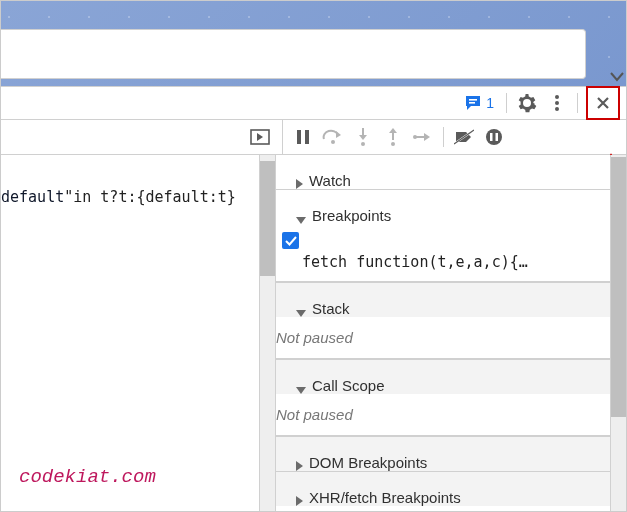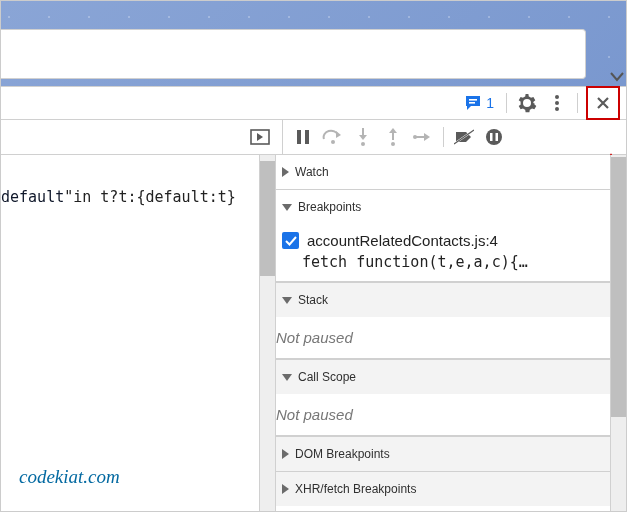--- a/index.html
+++ b/index.html
@@ -28,30 +28,30 @@
   .col-code{width:258px;position:relative;font-family:Consolas,Menlo,monospace;font-size:15px;background:#fff}
   .col-code-inner{position:absolute;left:0;top:33px;white-space:nowrap}
   .code-default{color:#0f172a}
   .code-rest{color:#222}
   .col-gutter{width:15px;background:#eee;position:relative;border-left:1px solid #d0d0d0;border-right:1px solid #d0d0d0}
   .gutter-thumb{position:absolute;left:0;right:0;top:6px;height:115px;background:#bfbfbf}
   .col-panel{flex:1;display:flex;flex-direction:column;overflow:hidden;position:relative}
   .panel-scroll{width:15px;background:#eee;position:absolute;right:0;top:0;bottom:0;border-left:1px solid #d0d0d0}
   .panel-thumb{position:absolute;left:0;right:0;top:2px;height:260px;background:#bfbfbf}
   .sect{border-bottom:1px solid #d0d0d0}
-  .sect-hd{display:flex;align-items:center;height:34px;padding-left:6px;gap:6px;background:#fff;font-size:12px;color:#303030;cursor:pointer}
+  .sect-hd{display:flex;align-items:flex-end;height:34px;padding-left:20px;gap:6px;background:#fff;font-size:15px;color:#303030;cursor:pointer}
   .sect-hd.shade{background:#f3f3f3;border-top:1px solid #d0d0d0}
   .tri{width:0;height:0;display:inline-block}
   .tri.right{border-top:5px solid transparent;border-bottom:5px solid transparent;border-left:7px solid #6b6b6b}
   .tri.down{border-left:5px solid transparent;border-right:5px solid transparent;border-top:7px solid #6b6b6b}
   .bp-item{padding:8px 10px 10px 26px;font-family:Consolas,Menlo,monospace;font-size:15px;color:#222}
   .bp-row1{display:flex;align-items:center;gap:8px;font-family:Arial;font-size:15px;color:#222;margin-left:-20px;margin-bottom:4px}
   .chk{width:17px;height:17px;background:#1a73e8;border-radius:2px;display:flex;align-items:center;justify-content:center;color:#fff;font-size:13px;cursor:pointer}
   .notpaused{font-style:italic;color:#777;padding:12px 0;border-bottom:1px solid #d0d0d0;font-size:15px}
-  .watermark{position:absolute;left:18px;bottom:26px;color:#0369a1;font-size:19px;font-family:Liberation Serif, serif;font-style:italic}
+  .watermark{position:absolute;left:18px;bottom:26px;color:#be185d;font-size:19px;font-family:Liberation Mono, monospace;font-style:italic}
   
   .arrow-abs{position:absolute;right:4px;top:152px}
 </style>
 </head>
 <body>
 
 <div class="root">
 
   <div class="wallpaper">
     <div class="winbar"></div>
@@ -188,21 +188,20 @@
           <span class="tri down"></span>
           <span>Breakpoints</span>
         </div>
         <div class="bp-item">
           <div class="bp-row1">
             <div class="chk">
               <svg width="12" height="10" viewBox="0 0 12 10">
                   <path d="M1 5 L4.5 8.5 L11 1" fill="none" stroke="#fff" stroke-width="2"></path>
                 </svg>
             </div>
-            <span>accountRelatedContacts.js:4</span>
           </div>
           <div>fetch function(t,e,a,c){…</div>
         </div>
       </div>
 
       <div class="sect-hd shade">
         <span class="tri down"></span>
         <span>Stack</span>
       </div>
       <div class="notpaused">Not paused</div>

